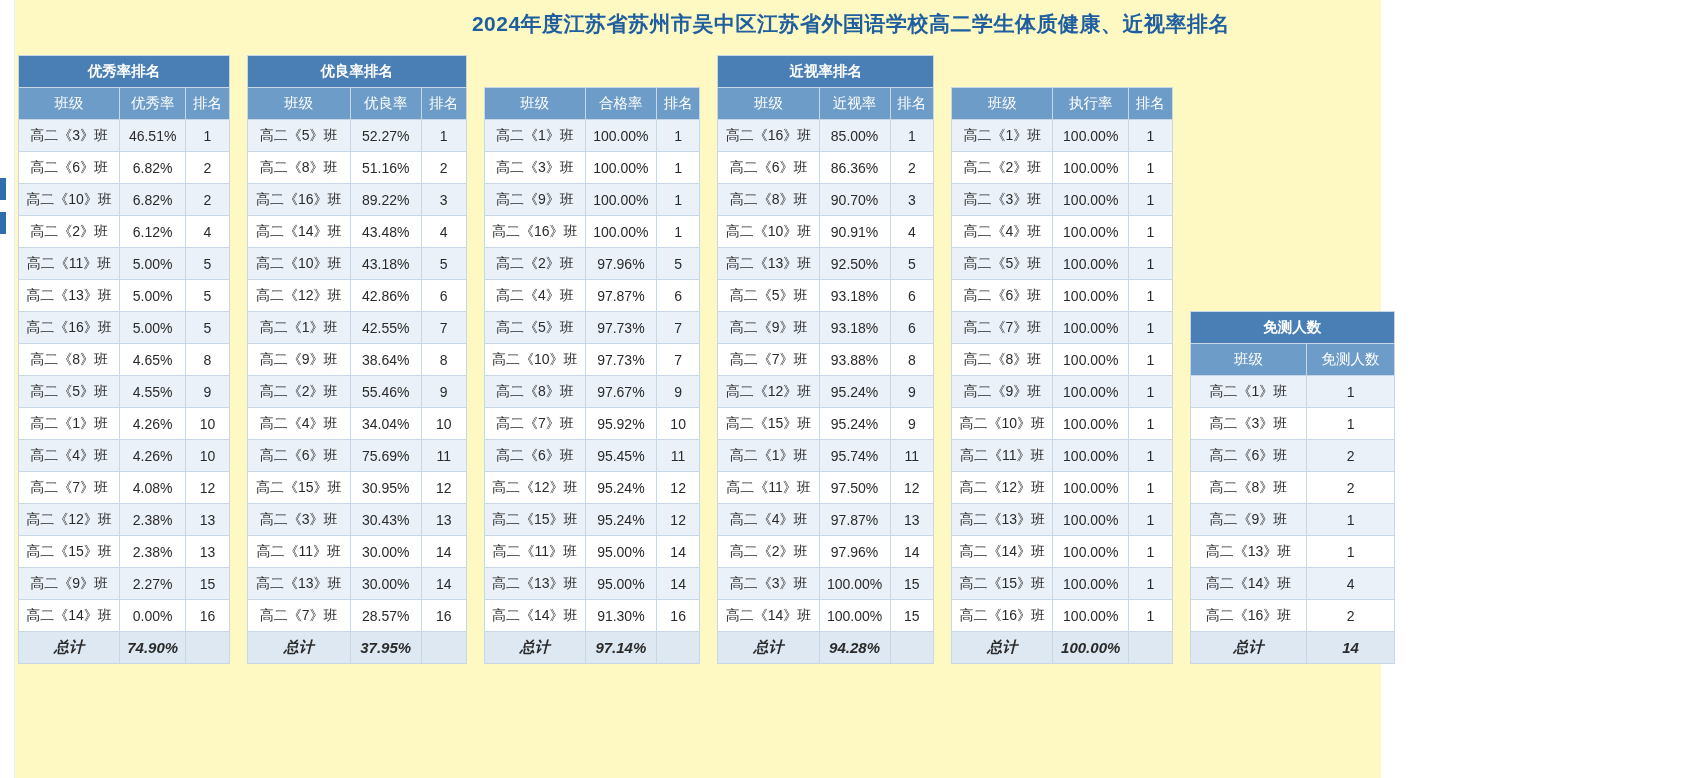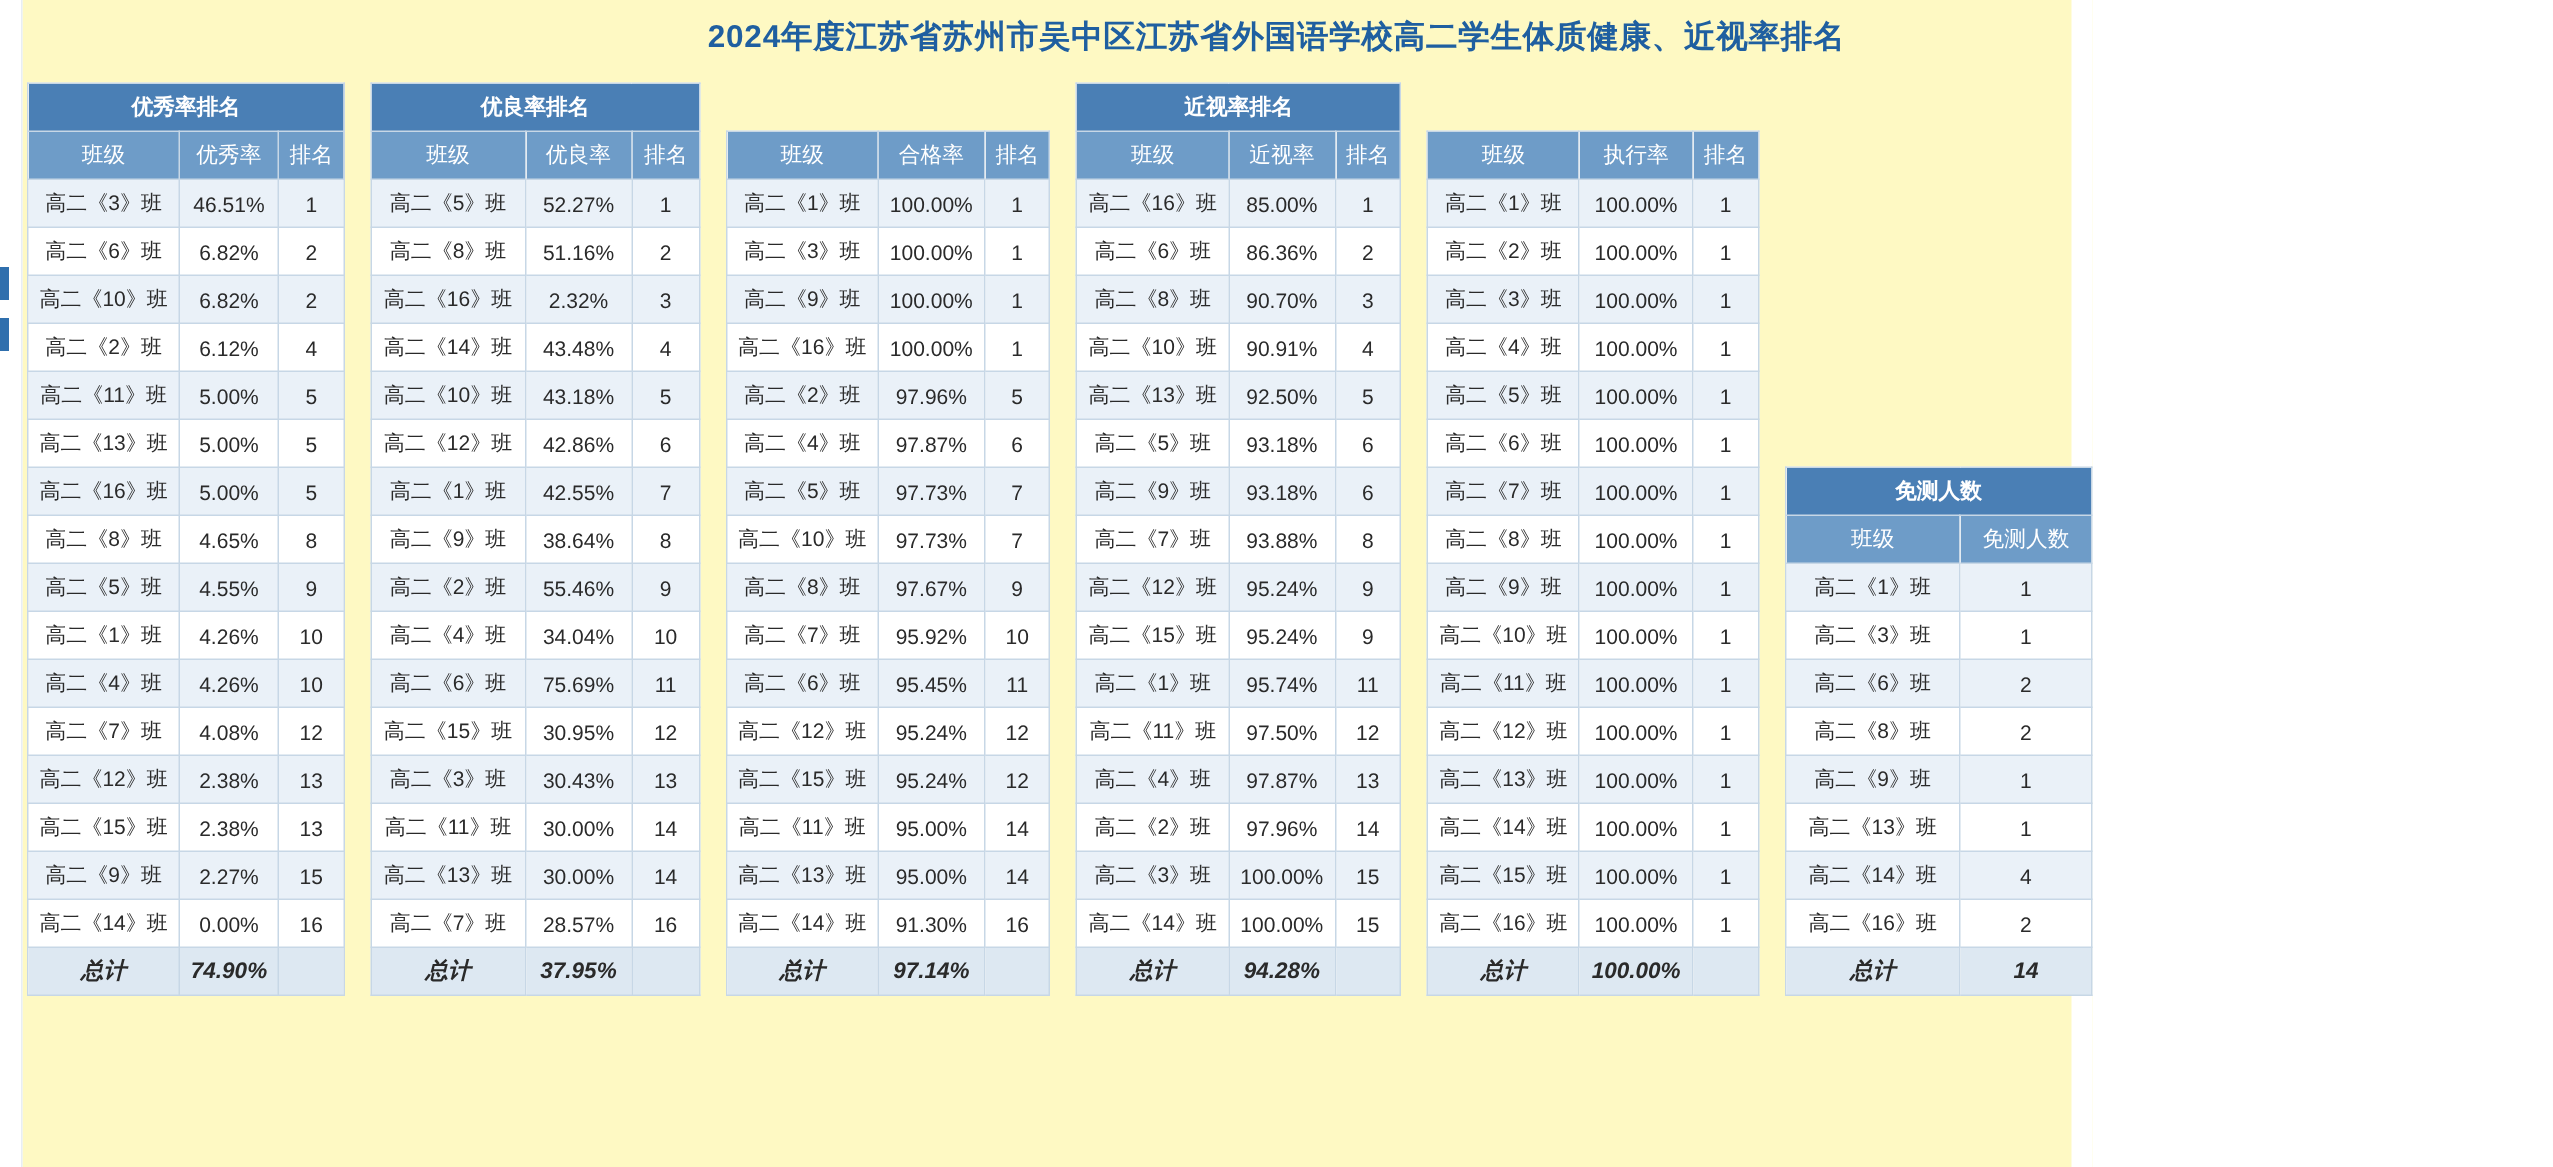--- a/index.html
+++ b/index.html
@@ -273,21 +273,21 @@
             <td class="val">52.27%</td>
             <td class="rk">1</td>
           </tr>
         <tr class="even">
             <td class="cls">高二《8》班</td>
             <td class="val">51.16%</td>
             <td class="rk">2</td>
           </tr>
         <tr class="odd">
             <td class="cls">高二《16》班</td>
-            <td class="val">2.32%</td>
+            <td class="val">89.22%</td>
             <td class="rk">3</td>
           </tr>
         <tr class="even">
             <td class="cls">高二《14》班</td>
             <td class="val">43.48%</td>
             <td class="rk">4</td>
           </tr>
         <tr class="odd">
             <td class="cls">高二《10》班</td>
             <td class="val">43.18%</td>

